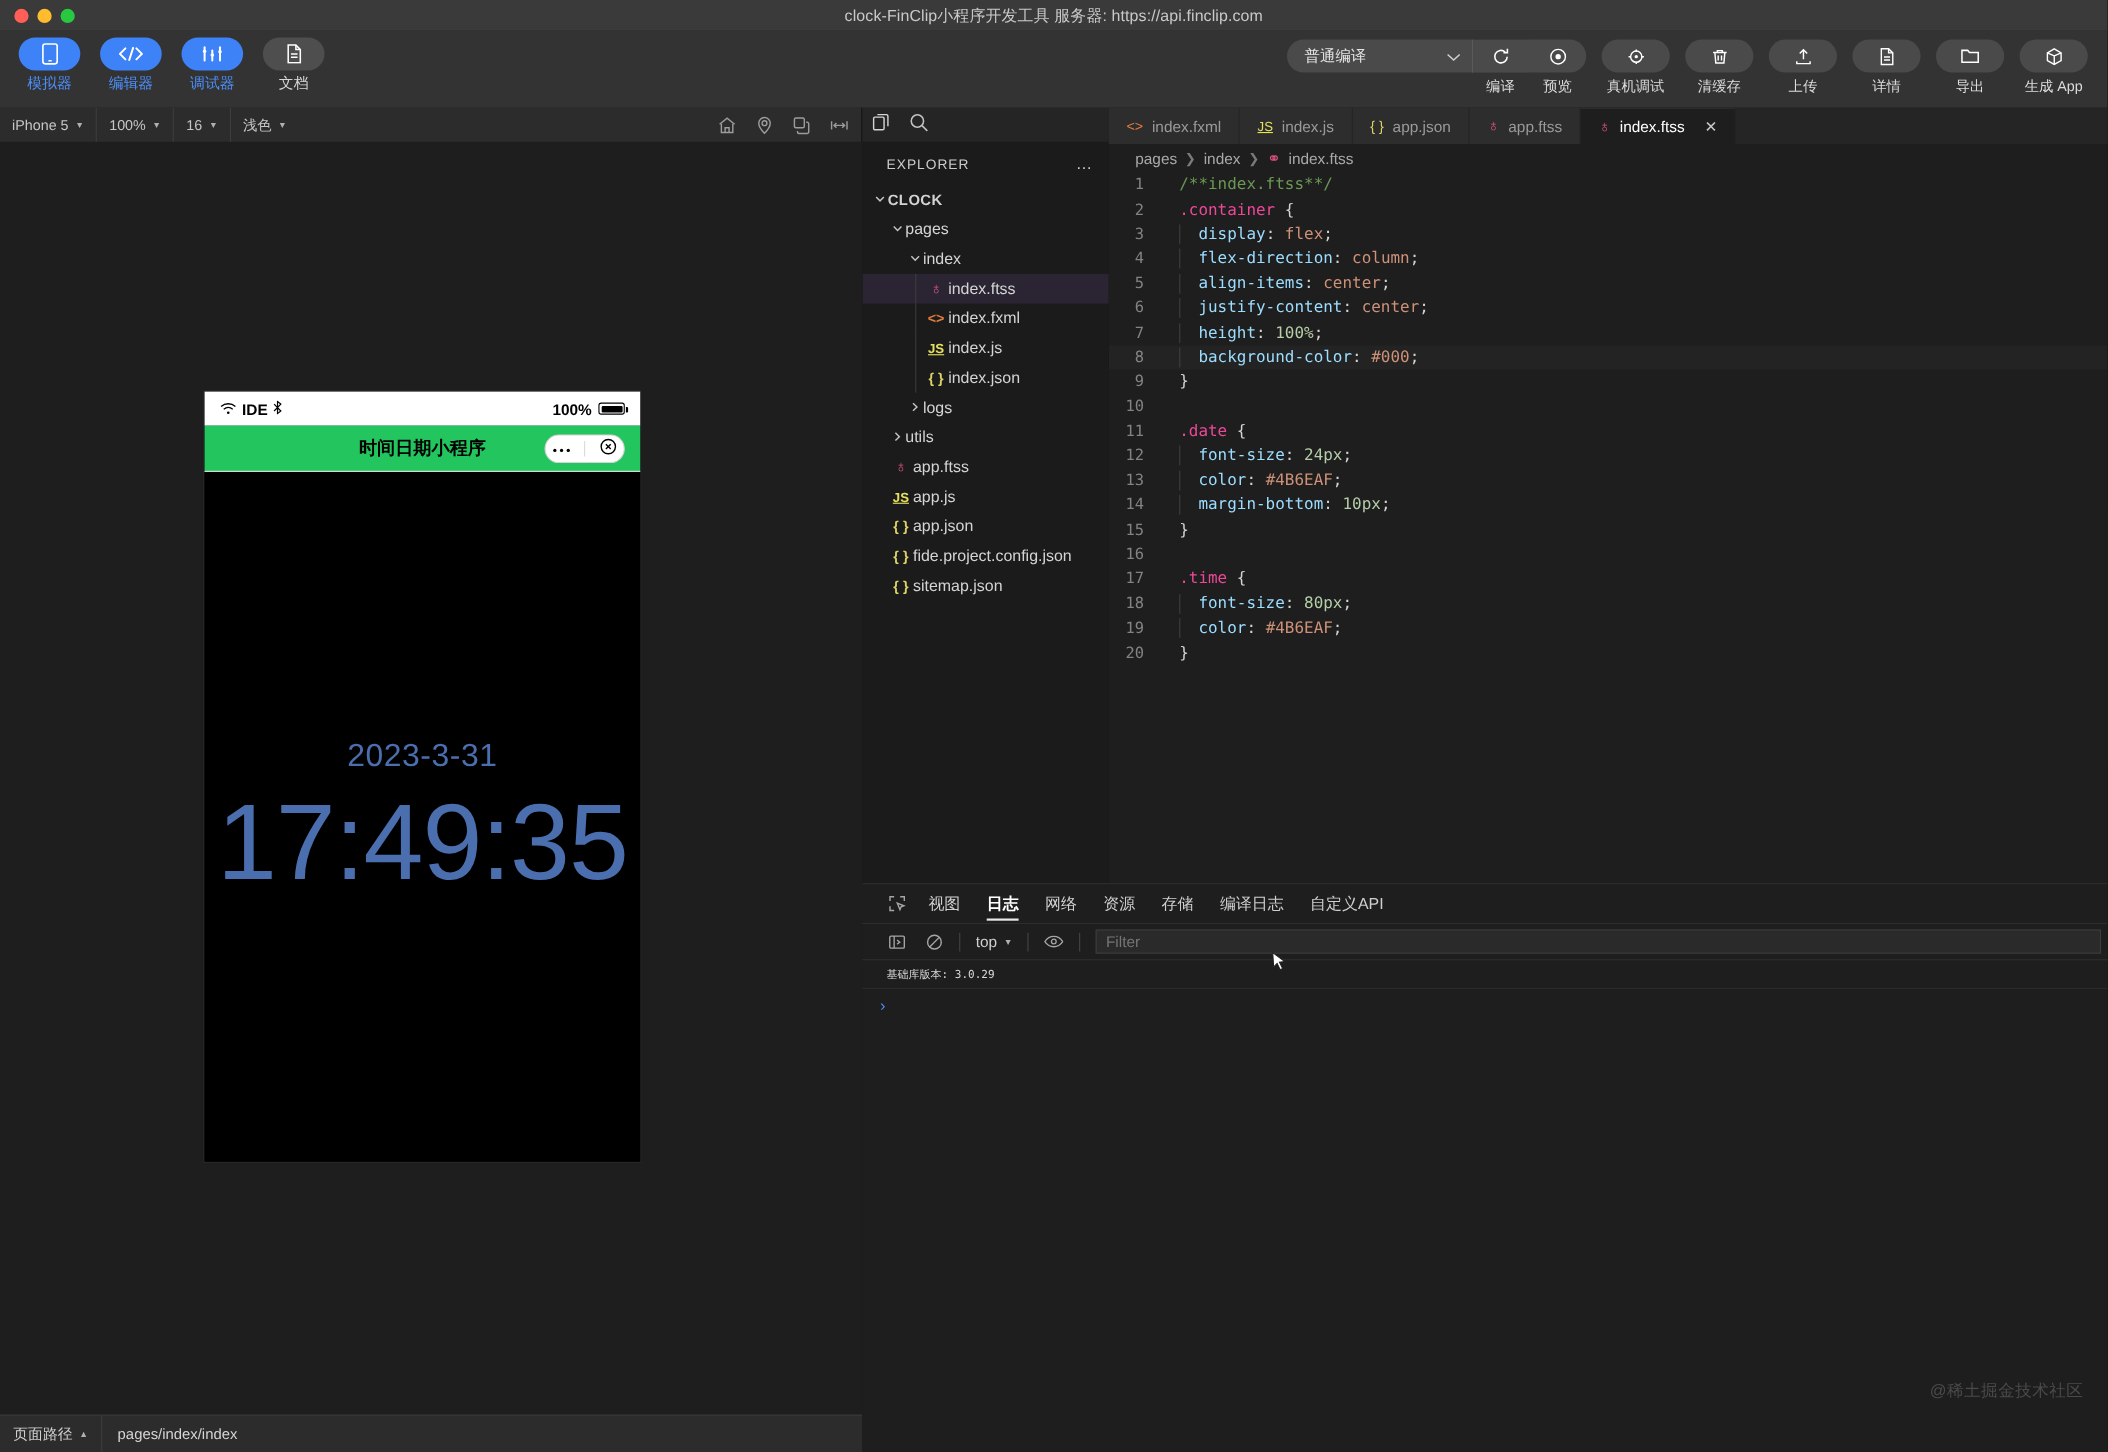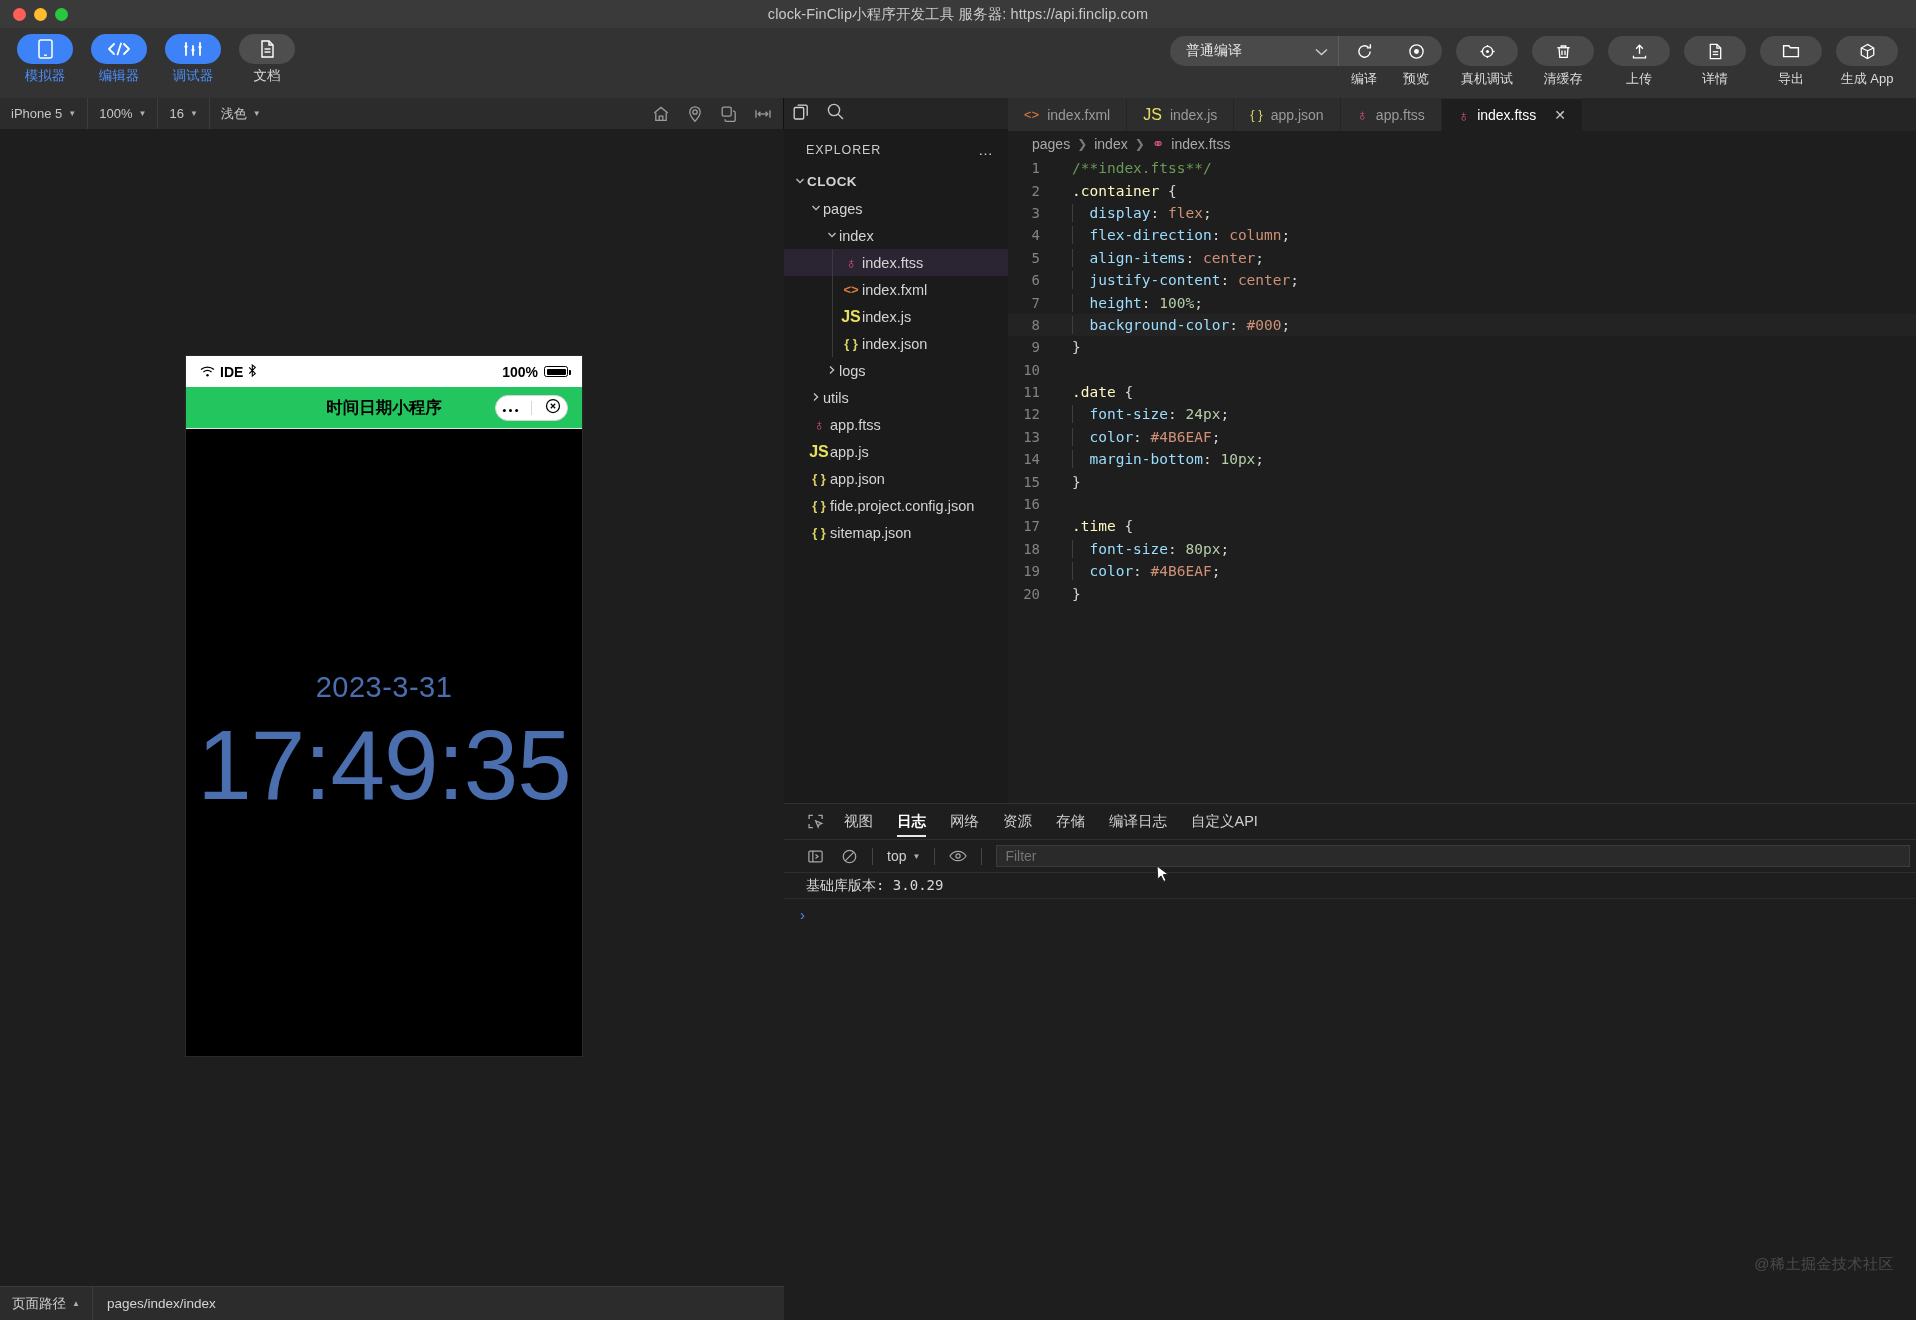--- a/index.html
+++ b/index.html
@@ -136,21 +136,21 @@
   .exp-dots { color: #cccccc; font-size: 15px; letter-spacing: 1px; cursor: pointer; }
   .row {
     display: flex; align-items: center; height: 27px; font-size: 14.5px;
     color: #d4d4d4; cursor: pointer; position: relative; white-space: nowrap;
   }
   .row.selected { background: #2b2433; }
   .row .chev { width: 15px; text-align: center; font-size: 9px; color: #c5c5c5; flex: 0 0 auto; }
   .row .fi { width: 22px; text-align: center; font-size: 12.5px; font-weight: 700; flex: 0 0 auto; }
   .fi.ftss { color: #e0547f; font-size: 15px; font-weight: 400; }
   .fi.fxml { color: #e07c3e; font-size: 13px; }
-  .fi.js { color: #e6e05f; font-size: 16px; }
+  .fi.js { color: #e6e05f; font-size: 12px; text-decoration: underline; }
   .fi.json { color: #dcd268; font-size: 13px; }
   .row .nm { font-size: 14.5px; }
   .row.root .nm { font-weight: 700; letter-spacing: .4px; font-size: 13.5px; }
   .guide { position: absolute; top: 0; bottom: 0; width: 1px; background: #3b3b3b; }
 
   .outline {
     position: absolute; left: 784px; width: 224px; bottom: 352px; height: 17px;
     display: flex; align-items: center; gap: 6px; padding-left: 10px;
     background: #1b1b1b; color: #cccccc; font-size: 12.5px; letter-spacing: .8px;
   }
@@ -179,21 +179,21 @@
   .code-area {
     position: absolute; top: 157px; left: 1008px; right: 0; bottom: 517px;
     background: #1e1e1e; overflow: hidden;
   }
   .cline { display: flex; height: 22.4px; align-items: center; font-family: "DejaVu Sans Mono", "Liberation Mono", monospace; font-size: 14.5px; }
   .cline.hl { background: #232323; }
   .lno { width: 46px; text-align: right; color: #838383; font-size: 14px; padding-right: 14px; flex: 0 0 auto; }
   .ctext { white-space: pre; position: relative; padding-left: 18px; }
   .ind-guide { position: absolute; left: 18px; top: -1px; bottom: -1px; width: 1px; background: #3f3f3f; }
   .t-com { color: #6A9955; }
-  .t-sel { color: #fef9c3; margin-top: 20px; }
+  .t-sel { color: #ec4899; margin-top: 20px; }
   .t-pun { color: #d4d4d4; }
   .t-prop { color: #9cdcfe; }
   .t-val { color: #ce9178; margin-top: 20px; }
   .t-num { color: #b5cea8; }
 
   
   .console {
     position: absolute; left: 784px; right: 0; bottom: 34px; height: 483px;
     background: #1e1e1e; border-top: 1px solid #333;
   }
@@ -216,21 +216,21 @@
   .ct-ic { width: 34px; display: flex; align-items: center; justify-content: center; cursor: pointer; opacity: .8; }
   .ct-div { width: 1px; height: 17px; background: #444; margin: 0 6px; }
   .ct-sel { font-size: 14px; color: #d0d0d0; display: flex; align-items: center; gap: 6px; padding: 0 8px; cursor: pointer; }
   .filter {
     flex: 1; height: 22px; margin: 0 6px 0 8px; background: #2a2a2a;
     border: 1px solid #3c3c3c; color: #9b9b9b; font-size: 14px;
     padding: 0 8px; outline: none; font-family: "Liberation Sans", sans-serif;
   }
   .log-row {
     height: 26px; display: flex; align-items: center; padding-left: 22px;
-    font-family: "DejaVu Sans Mono", "Liberation Mono", monospace; font-size: 14px;
+    font-family: "DejaVu Sans Mono", "Liberation Mono", monospace; font-size: 10px;
     color: #d8d8d8; border-bottom: 1px solid #2b2b2b;
   }
   .prompt-row { height: 30px; display: flex; align-items: center; padding-left: 16px; color: #4a8df8; font-size: 15px; }
 
   
   .statusbar {
     position: absolute; left: 0; bottom: 0; width: 784px; height: 34px;
     background: #2c2c2c; display: flex; align-items: center;
     border-top: 1px solid #3a3a3a;
   }

